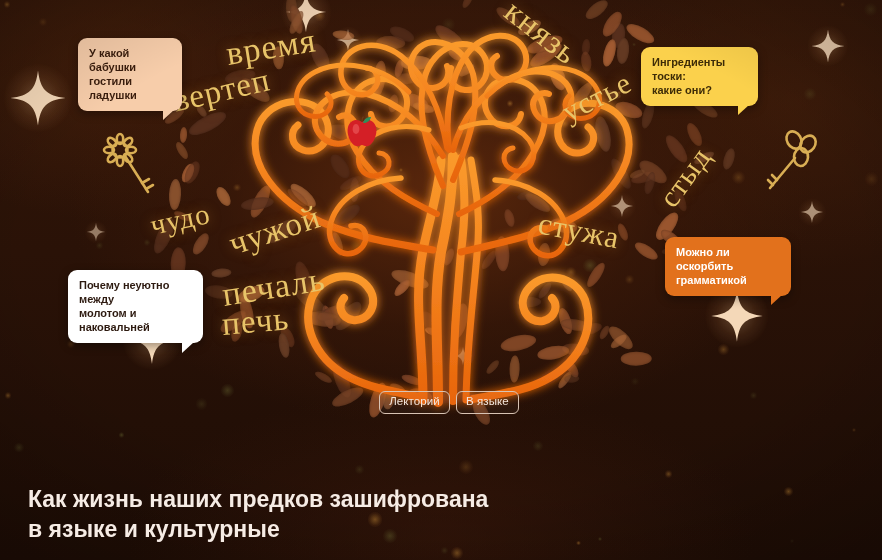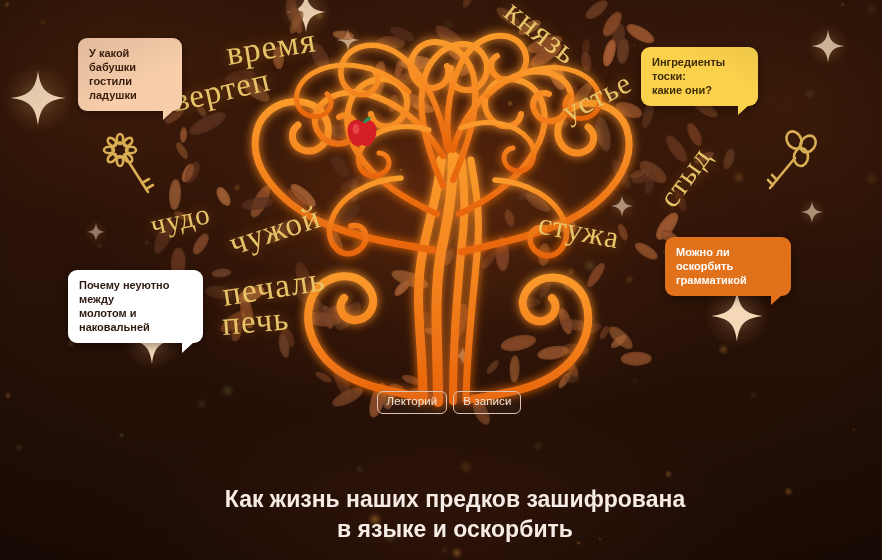--- a/index.html
+++ b/index.html
@@ -139,21 +139,21 @@
     color: #fdf8f4;
     font-size: 52px;
     font-weight: 300;
     letter-spacing: 0.2px;
     line-height: 1.12;
   }
   .subtitle {
     position: absolute;
     left: 0; right: 0;
     top: 484px;
-    text-align: center;
+    text-align: left;
     color: #f6ece5;
     font-size: 23px;
     font-weight: 600;
     line-height: 1.32;
     padding-left: 28px;
   }
 </style>
 </head>
 <body>
 
@@ -535,22 +535,22 @@
   <div class="bubble bubble-white" style="left:68px;top:270px;width:135px;">
     <div>Почему неуютно между</div>
     <div>молотом и наковальней</div>
     <span class="tail" style="right:9px;bottom:-10px;border-left:12px solid #ffffff;border-bottom:11px solid transparent;"></span>
   </div>
 
   <div class="vignette"></div>
 
   <div class="tags">
     <div class="tag">Лекторий</div>
-    <div class="tag">В записи</div>
+    <div class="tag">В языке</div>
   </div>
 
 
   <div class="subtitle">
     <div>Как жизнь наших предков зашифрована</div>
-    <div>в языке и оскорбить</div>
+    <div>в языке и культурные</div>
   </div>
 
 </div>
 
 </body></html>

